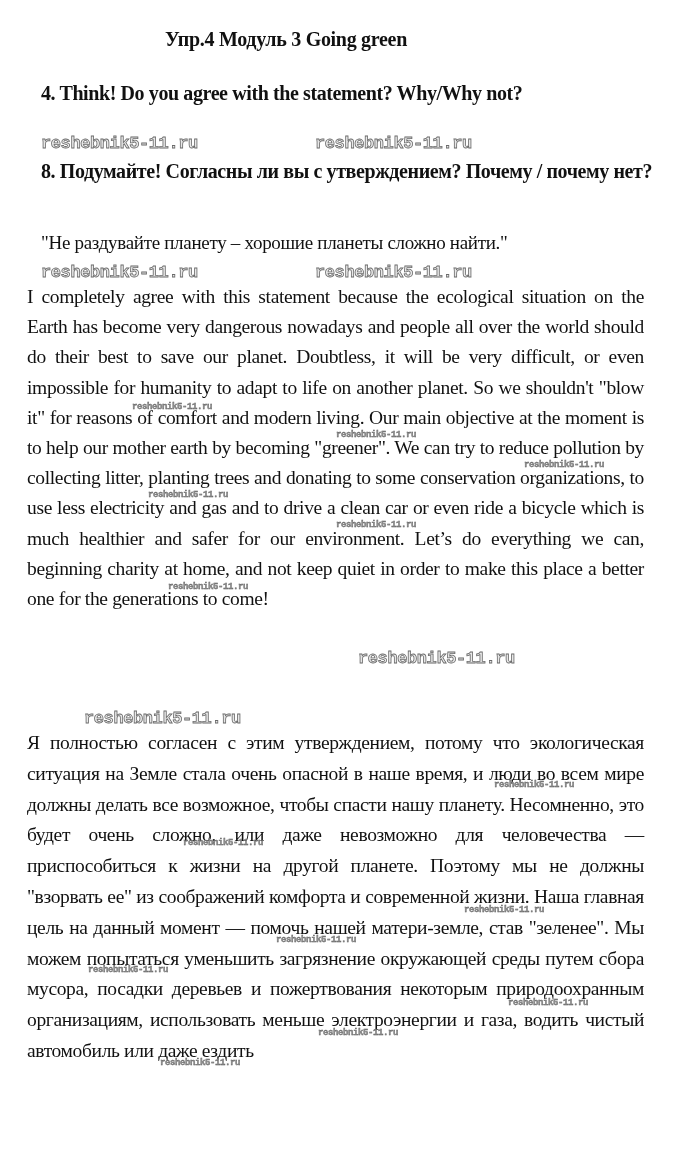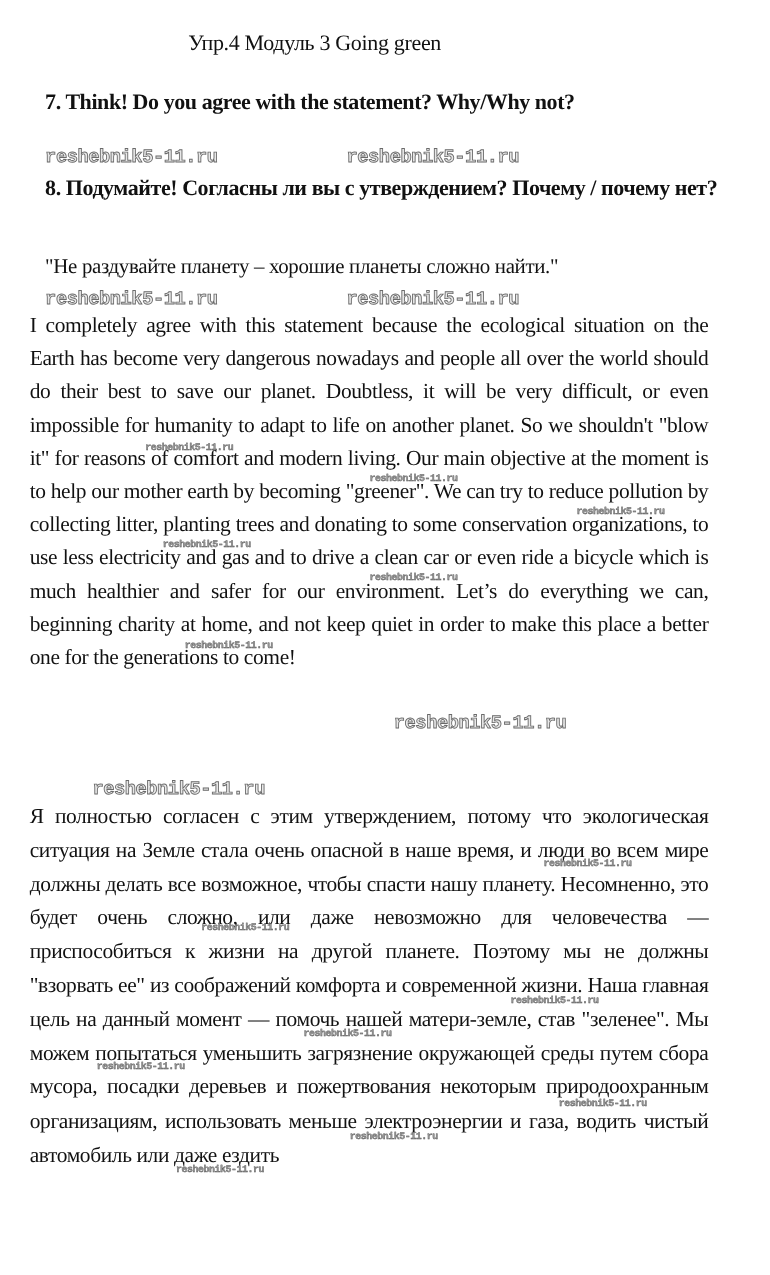--- a/index.html
+++ b/index.html
@@ -2,21 +2,21 @@
 <html><head>
 <meta charset="utf-8">
 <style>
   html, body { margin: 0; padding: 0; background: #ffffff; }
   body {
     width: 700px; height: 1159px; position: relative; overflow: hidden;
     font-family: "Liberation Serif", "DejaVu Serif", serif; color: #111;
   }
   .page-title {
     position: absolute; top: 28px; left: 0; width: 572px; text-align: center;
-    font-size: 20px; font-weight: normal; letter-spacing: -0.3px;
+    font-size: 20px; font-weight: bold; letter-spacing: -0.3px;
   }
   .heading {
     position: absolute; left: 41px; width: 625px; font-size: 20px; font-weight: bold;
     letter-spacing: -0.4px; line-height: 30px;
   }
   .h-en { top: 78px; }
   .h-ru { top: 156px; }
   .quote { position: absolute; left: 41px; top: 232px; font-size: 19px; letter-spacing: -0.3px; }
   .para {
     position: absolute; left: 27px; width: 617px; font-size: 19.5px; line-height: 30.2px;
@@ -29,21 +29,21 @@
     color: #e8e8e8; -webkit-text-stroke: 0.8px #6a6a6a; white-space: nowrap; letter-spacing: -0.4px;
   }
   .wm.big { font-size: 17px; }
   .wm.small { font-size: 9px; -webkit-text-stroke: 0.35px #555; color: #999; }
 </style>
 </head>
 <body>
 
 <div class="page-title">Упр.4 Модуль 3 Going green</div>
 
-<div class="heading h-en">7. Think! Do you agree with the statement? Why/Why not?</div>
+<div class="heading h-en">4. Think! Do you agree with the statement? Why/Why not?</div>
 <div class="heading h-ru">8. Подумайте! Согласны ли вы с утверждением? Почему / почему нет?</div>
 
 <div class="quote">"Не раздувайте планету – хорошие планеты сложно найти."</div>
 
 <div class="para p-en">I completely agree with this statement because the ecological situation on the Earth has become very dangerous nowadays and people all over the world should do their best to save our planet. Doubtless, it will be very difficult, or even impossible for humanity to adapt to life on another planet. So we shouldn't "blow it" for reasons of comfort and modern living. Our main objective at the moment is to help our mother earth by becoming "greener". We can try to reduce pollution by collecting litter, planting trees and donating to some conservation organizations, to use less electricity and gas and to drive a clean car or even ride a bicycle which is much healthier and safer for our environment. Let’s do everything we can, beginning charity at home, and not keep quiet in order to make this place a better one for the generations to come!</div>
 <div class="para p-ru">Я полностью согласен с этим утверждением, потому что экологическая ситуация на Земле стала очень опасной в наше время, и люди во всем мире должны делать все возможное, чтобы спасти нашу планету. Несомненно, это будет очень сложно, или даже невозможно для человечества — приспособиться к жизни на другой планете. Поэтому мы не должны "взорвать ее" из соображений комфорта и современной жизни. Наша главная цель на данный момент — помочь нашей матери-земле, став "зеленее". Мы можем попытаться уменьшить загрязнение окружающей среды путем сбора мусора, посадки деревьев и пожертвования некоторым природоохранным организациям, использовать меньше электроэнергии и газа, водить чистый автомобиль или даже ездить</div>
 
 <div class="wm big" style="left:41px;top:134px;">reshebnik5-11.ru</div>
 <div class="wm big" style="left:315px;top:134px;">reshebnik5-11.ru</div>
 <div class="wm big" style="left:41px;top:263px;">reshebnik5-11.ru</div>

